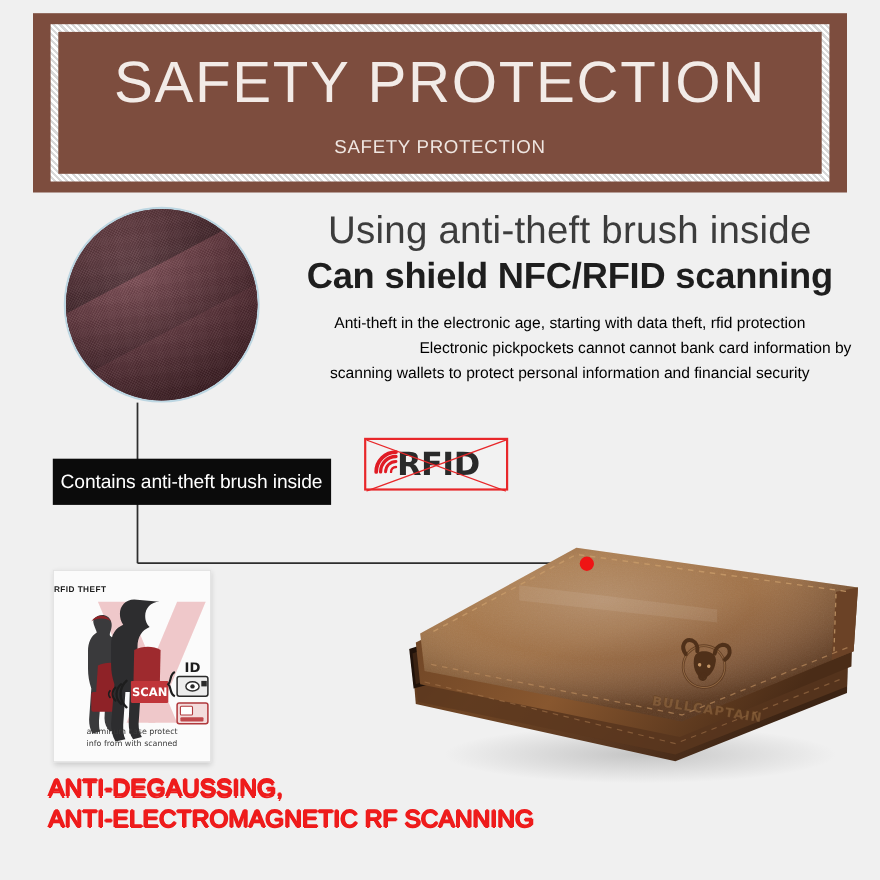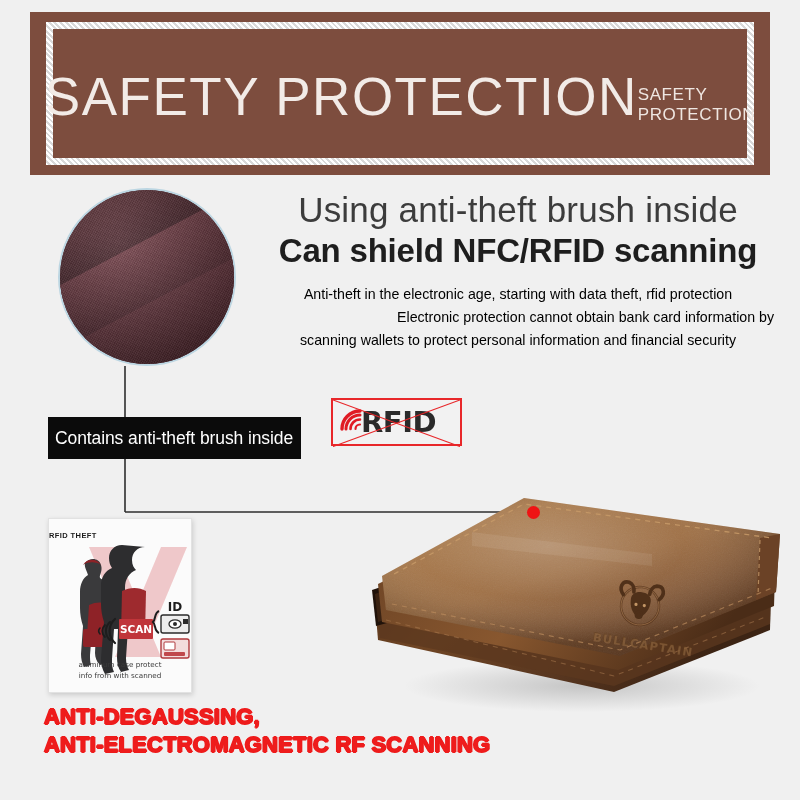--- a/index.html
+++ b/index.html
@@ -29,21 +29,21 @@
     padding:0;
   }
   #header-inner::after{
     content:"";
     position:absolute; inset:0;
     background:#7d4d3e;
   }
   #header-text-wrap{
     position:relative; z-index:3;
     width:100%; height:100%;
-    display:flex; flex-direction:row;
+    display:flex; flex-direction:column;
     align-items:center; justify-content:center;
   }
   #header-title{
     color:#f2ebe7;
     font-size:53px;
     letter-spacing:1.5px;
     font-weight:400;
     line-height:1;
     margin-top:6px;
     white-space:nowrap;
@@ -190,21 +190,21 @@
     background:#ef1414;
   }
 
   
   #bottom-claims{
     position:absolute; left:44px; top:703px;
     line-height:1.28;
   }
   #bottom-claims div{
     font-size:22px;
-    font-weight:700;
+    font-weight:400;
     letter-spacing:0.2px;
     color:#ee1c1c;
     -webkit-text-stroke:0.9px #ffffff;
     paint-order:stroke fill;
     text-shadow:
        0 0 1px #ee1c1c,
        1px 0 0 #ee1c1c, -1px 0 0 #ee1c1c,
        0 1px 0 #ee1c1c, 0 -1px 0 #ee1c1c;
     white-space:nowrap;
   }
@@ -219,21 +219,21 @@
       <div id="header-subtitle">SAFETY PROTECTION</div>
     </div>
   </div>
 </div>
 
 <div id="headline-block">
   <div id="headline-line1">Using anti-theft brush inside</div>
   <div id="headline-line2">Can shield NFC/RFID scanning</div>
   <div id="headline-body">
     <div id="body-l1">Anti-theft in the electronic age, starting with data theft, rfid protection</div>
-    <div id="body-l2">Electronic protection cannot obtain bank card information by</div>
+    <div id="body-l2">Electronic pickpockets cannot cannot bank card information by</div>
     <div id="body-l3">scanning wallets to protect personal information and financial   security</div>
   </div>
 </div>
 
 <div id="fabric-circle">
   <div class="fold1"></div>
   <div class="fold2"></div>
   <div class="fold3"></div>
   <div class="weave"></div>
   <div class="shade"></div>

